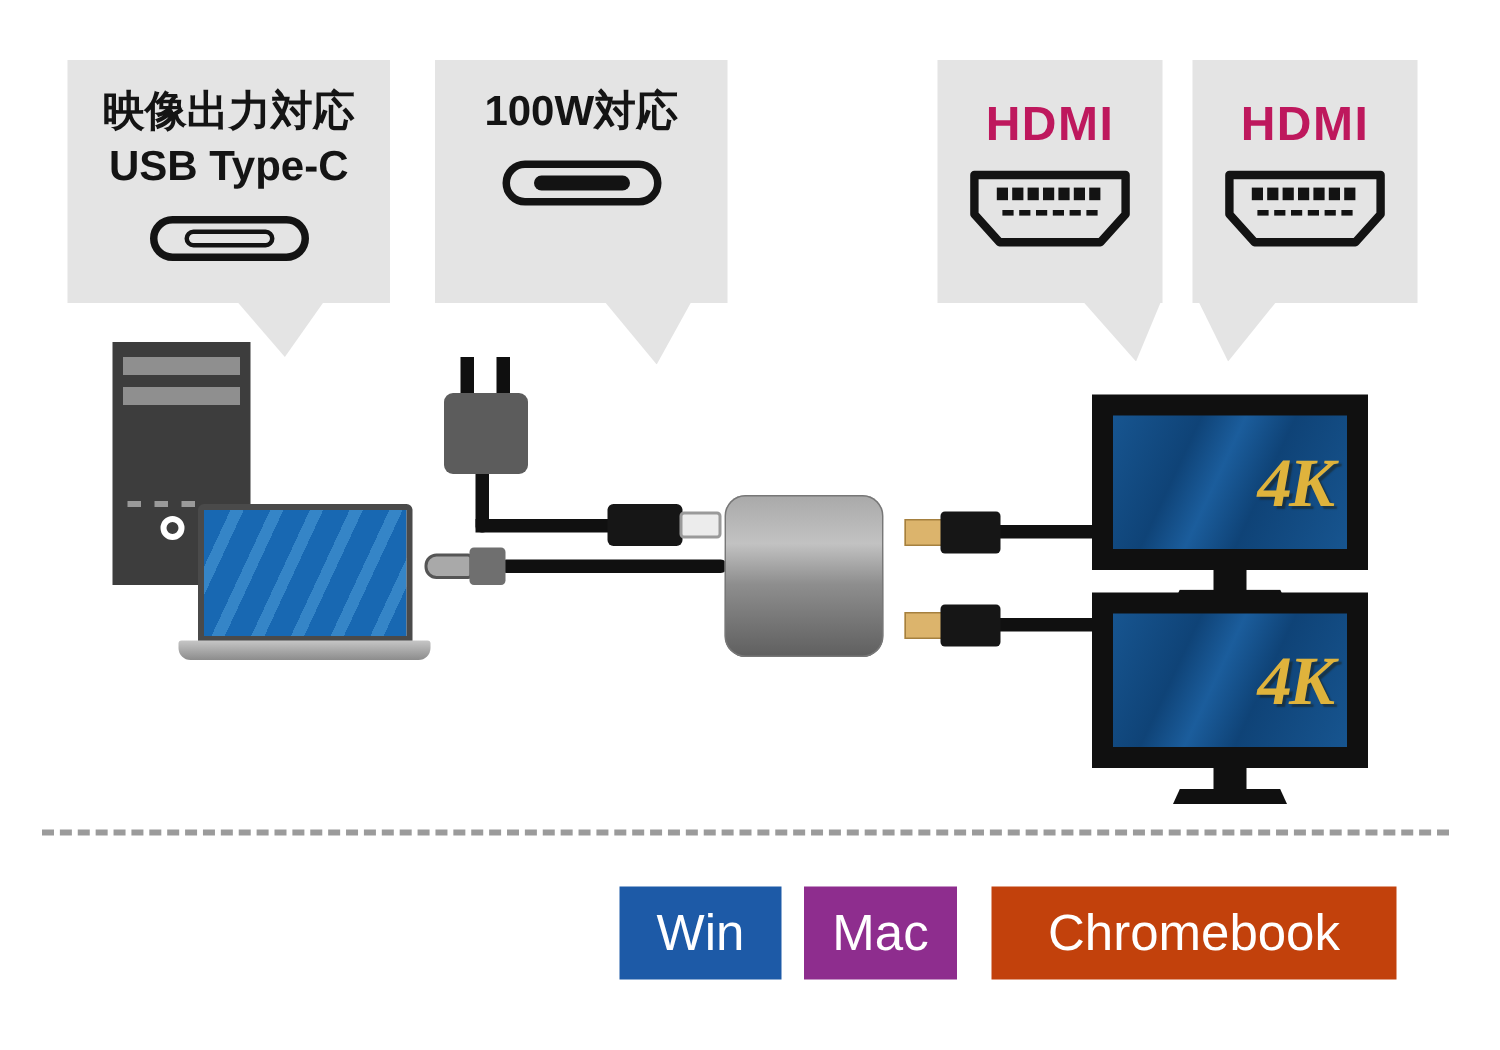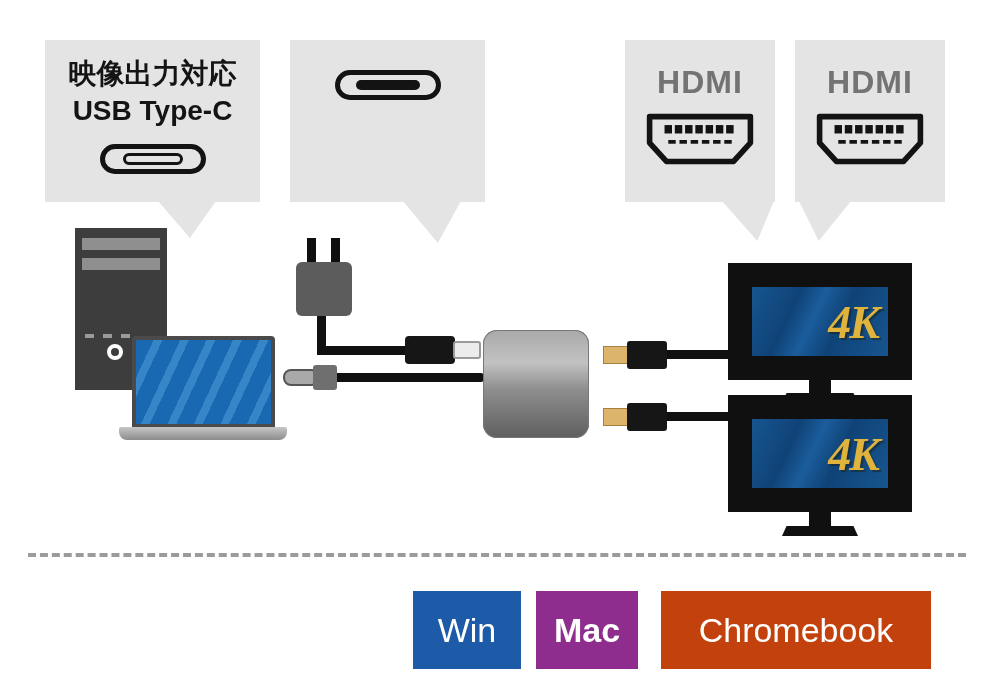--- a/index.html
+++ b/index.html
@@ -3,21 +3,21 @@
 <meta charset="utf-8">
 <style>
   * { margin:0; padding:0; box-sizing:border-box; }
   html,body { background:#ffffff; }
   body { font-family:"Liberation Sans", sans-serif; }
   .stage { position:relative; width:1000px; height:700px; background:#fff; overflow:hidden; }
 
   
   .callout { position:absolute; top:40px; height:162px; background:#e4e4e4; text-align:center; }
   .callout .t { font-weight:bold; color:#141414; font-size:28px; line-height:1.32; }
-  .callout .t-big { font-weight:bold; color:#737373; font-size:32px; letter-spacing:1px; }
+  .callout .t-big { font-weight:bold; color:#be185d; font-size:32px; letter-spacing:1px; }
   .co-usbc { left:45px;  width:215px; padding-top:16px; }
   .co-pd   { left:290px; width:195px; padding-top:16px; }
   .co-h1   { left:625px; width:150px; padding-top:24px; }
   .co-h2   { left:795px; width:150px; padding-top:24px; }
 
   .tail { position:absolute; background:#e4e4e4; z-index:0; }
   .tail1 { left:158px; top:201px; width:58px; height:37px; clip-path:polygon(0 0,100% 0,55% 100%); }
   .tail2 { left:403px; top:201px; width:58px; height:42px; clip-path:polygon(0 0,100% 0,60% 100%); }
   .tail3 { left:722px; top:201px; width:52px; height:40px; clip-path:polygon(0 0,100% 0,68% 100%); }
   .tail4 { left:799px; top:201px; width:52px; height:40px; clip-path:polygon(0 0,100% 0,38% 100%); }
@@ -70,58 +70,59 @@
 
   
   .hdmi-tip  { position:absolute; width:26px; height:18px; background:#dcb46c; border:1px solid #a5803f; z-index:2; }
   .hdmi-body { position:absolute; width:40px; height:28px; background:#161616; border-radius:3px; z-index:2; }
   .ht1 { left:603px; top:346px; } .hb1 { left:627px; top:341px; }
   .ht2 { left:603px; top:408px; } .hb2 { left:627px; top:403px; }
   .cable-m1 { left:664px; top:350px; width:68px; height:9px; }
   .cable-m2 { left:664px; top:412px; width:68px; height:9px; }
 
   
-  .monitor { position:absolute; width:184px; height:117px; background:#101010; padding:24px; }
+  .monitor { position:absolute; width:184px; height:117px; background:#101010; padding:14px; }
   .m1 { left:728px; top:263px; z-index:3; }
   .m2 { left:728px; top:395px; z-index:4; }
   .screen { width:100%; height:100%; position:relative;
     background:linear-gradient(115deg,#175590 0%,#0f4377 30%,#1b5d9c 45%,#0f4377 62%,#175590 100%); }
   .k4 { position:absolute; right:10px; top:50%; transform:translateY(-50%);
     font-family:"Liberation Serif", serif; font-style:italic; font-weight:bold; font-size:46px;
     color:#dfb33c; letter-spacing:-2px; text-shadow:2px 2px 1px rgba(30,25,5,.45); }
   .stand-neck { position:absolute; width:22px; height:16px; background:#101010; }
   .stand-base { position:absolute; width:76px; height:10px; background:#101010;
                 clip-path:polygon(6% 0,94% 0,100% 100%,0 100%); }
   .sn1 { left:809px; top:379px; z-index:2; } .sb1 { left:782px; top:393px; z-index:2; }
   .sn2 { left:809px; top:511px; z-index:4; } .sb2 { left:782px; top:526px; z-index:4; }
 
   
   .divider { position:absolute; left:28px; top:553px; width:938px; height:0; border-top:4px dashed #9b9b9b; }
   .footer-label { position:absolute; left:88px; top:596px; font-size:37px; color:#1f1f1f; letter-spacing:2px; }
-  .badge { position:absolute; top:591px; height:78px; display:flex; align-items:center; justify-content:center;
+  .badge { position:absolute; top:591px; height:62px; display:flex; align-items:center; justify-content:center;
            color:#fff; font-size:34px;text-align:right; }
   .badge-win { left:413px; width:108px; }
   .badge-mac { left:536px; width:102px; }
   .badge-chromebook { left:661px; width:270px; }
 </style>
 </head>
 <body>
 
 <div class="stage">
 
   <div class="callout co-usbc">
     <div class="t">映像出力対応</div>
     <div class="t">USB Type-C</div>
     <div class="usbc-outer">
       <div class="usbc-inner-outline"></div>
     </div>
   </div>
   <div class="tail tail1"></div>
 
   <div class="callout co-pd">
+    <div class="t">100W対応</div>
     <div class="usbc-outer">
       <div class="usbc-inner-solid"></div>
     </div>
   </div>
   <div class="tail tail2"></div>
 
   <div class="callout co-h1">
     <div class="t-big">HDMI</div>
     <svg class="hdmi-glyph" viewBox="0 0 120 62" width="112" height="58">
       <path d="M6 6 H114 V34 L96 54 H24 L6 34 Z" fill="none" stroke="#131313" stroke-width="6" stroke-linejoin="round"></path>
@@ -216,16 +217,16 @@
   <div class="stand-neck sn2"></div>
   <div class="stand-base sb2"></div>
   <div class="monitor m2">
     <div class="screen">
       <span class="k4">4K</span>
     </div>
   </div>
 
   <div class="divider"></div>
   <div class="badge badge-win" style="background: rgb(29, 90, 167);">Win</div>
-  <div class="badge badge-mac" style="background: rgb(142, 45, 142); font-weight: bold;">Mac</div>
+  <div class="badge badge-mac" style="background: rgb(142, 45, 142);">Mac</div>
   <div class="badge badge-chromebook" style="background: #c2410c;">Chromebook</div>
 
 </div>
 
 </body></html>

